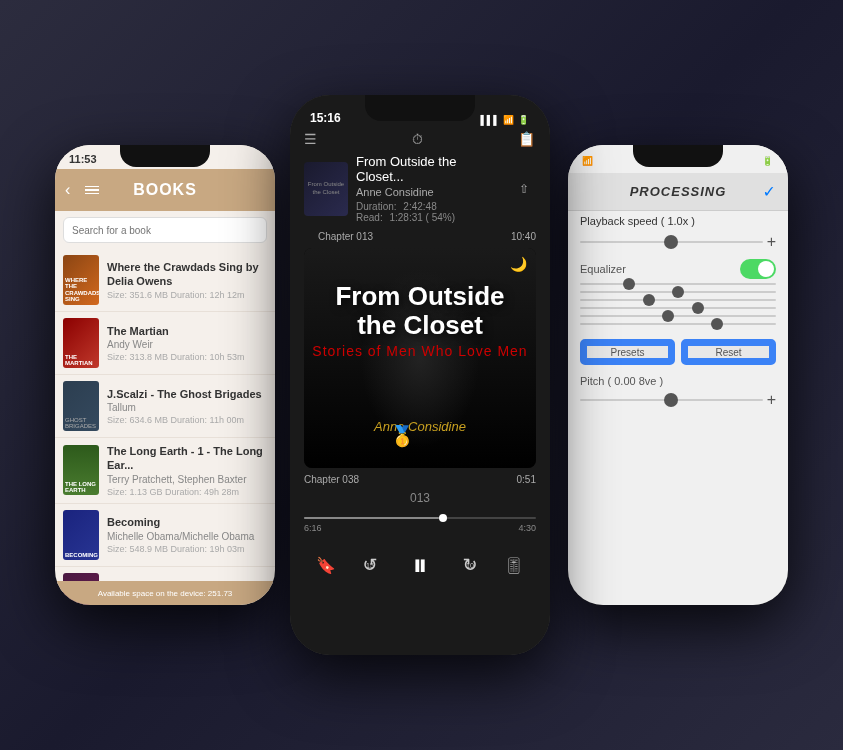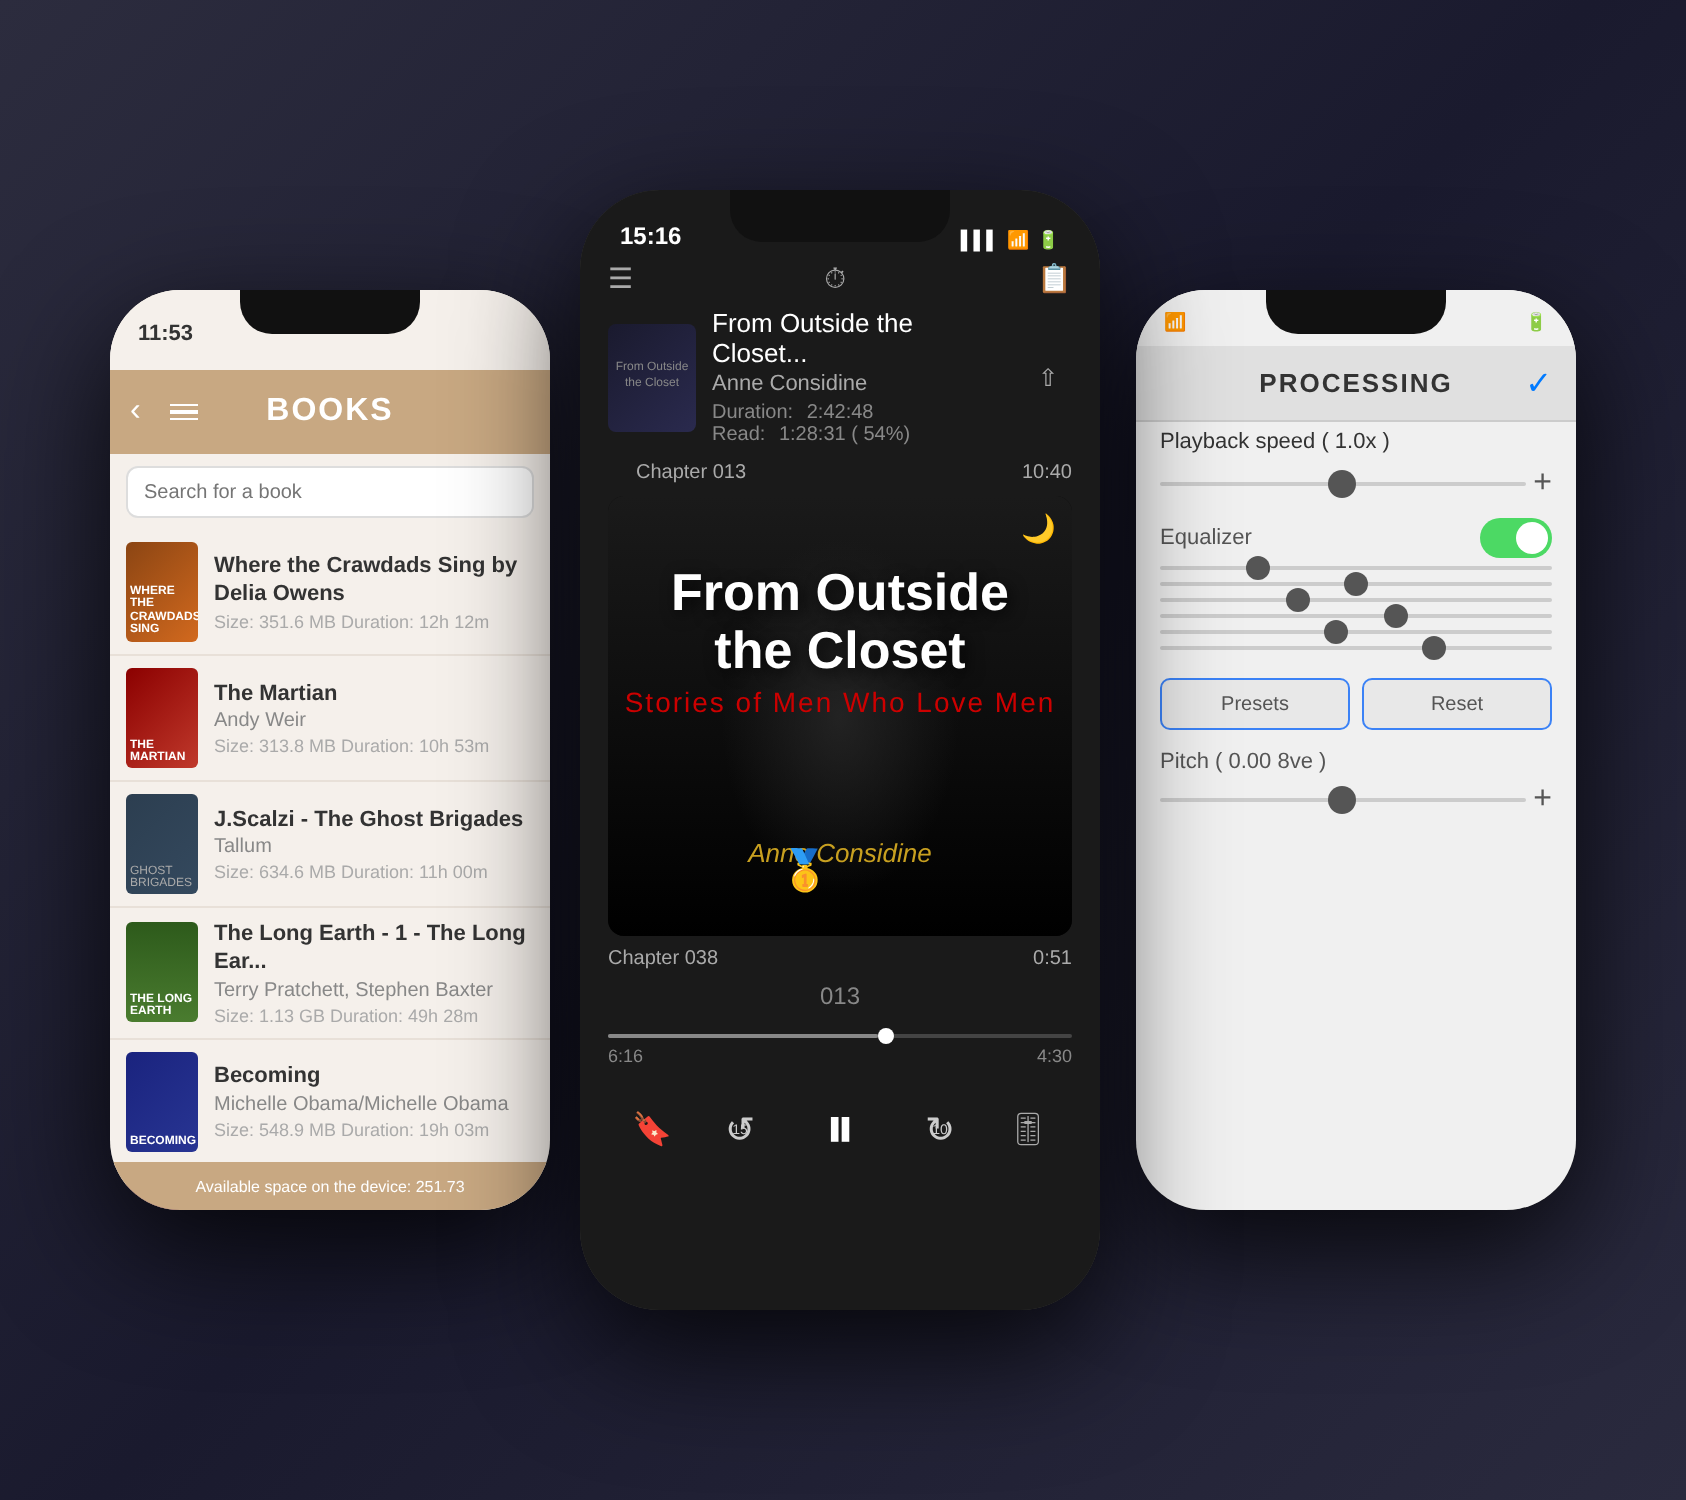--- a/index.html
+++ b/index.html
@@ -88,21 +88,21 @@
       height: 26px;
     }
 
     
     .left-screen {
       background: #f5f0eb;
       font-size: 11px;
     }
 
     .left-status-bar {
-      height: 40px;
+      height: 24px;
       background: #f5f0eb;
       display: flex;
       align-items: center;
       padding: 0 14px;
       padding-top: 4px;
       font-size: 11px;
       font-weight: 600;
       color: #333;
     }
 
@@ -448,20 +448,21 @@
       justify-content: center;
       position: relative;
       border-bottom: 1px solid #ccc;
     }
 
     .right-header-title {
       font-size: 13px;
       font-weight: 600;
       color: #333;
       letter-spacing: 1px;
+      font-style: italic;
     }
 
     .right-header-check {
       position: absolute;
       right: 12px;
       font-size: 16px;
       color: #007aff;
     }
 
     .speed-row {
@@ -562,21 +563,21 @@
 
     .presets-row {
       display: flex;
       gap: 6px;
       padding: 6px 12px;
     }
 
     .preset-btn {
       flex: 1;
       height: 26px;
-      border: 1px solid #3b82f6;
+      border: 7px solid #3b82f6;
       border-radius: 5px;
       background: #e8e8e8;
       display: flex;
       align-items: center;
       justify-content: center;
       font-size: 10px;
       color: #555;
     }
 
     .pitch-label {

